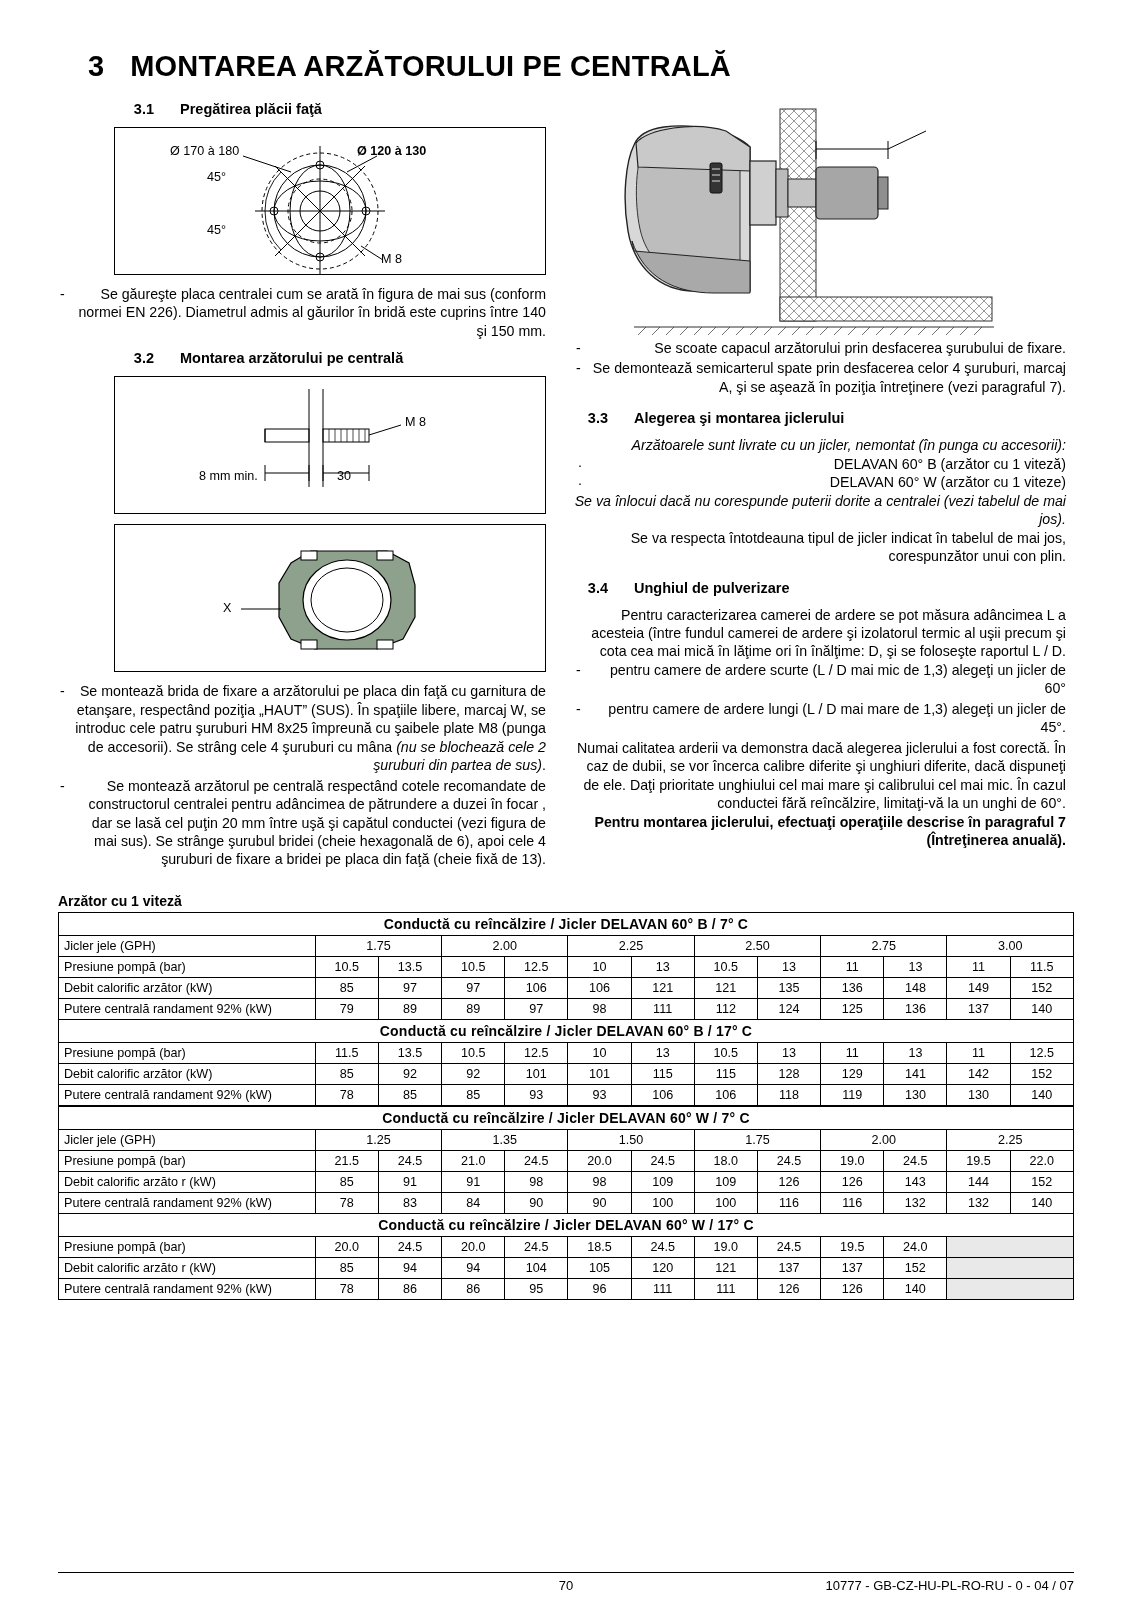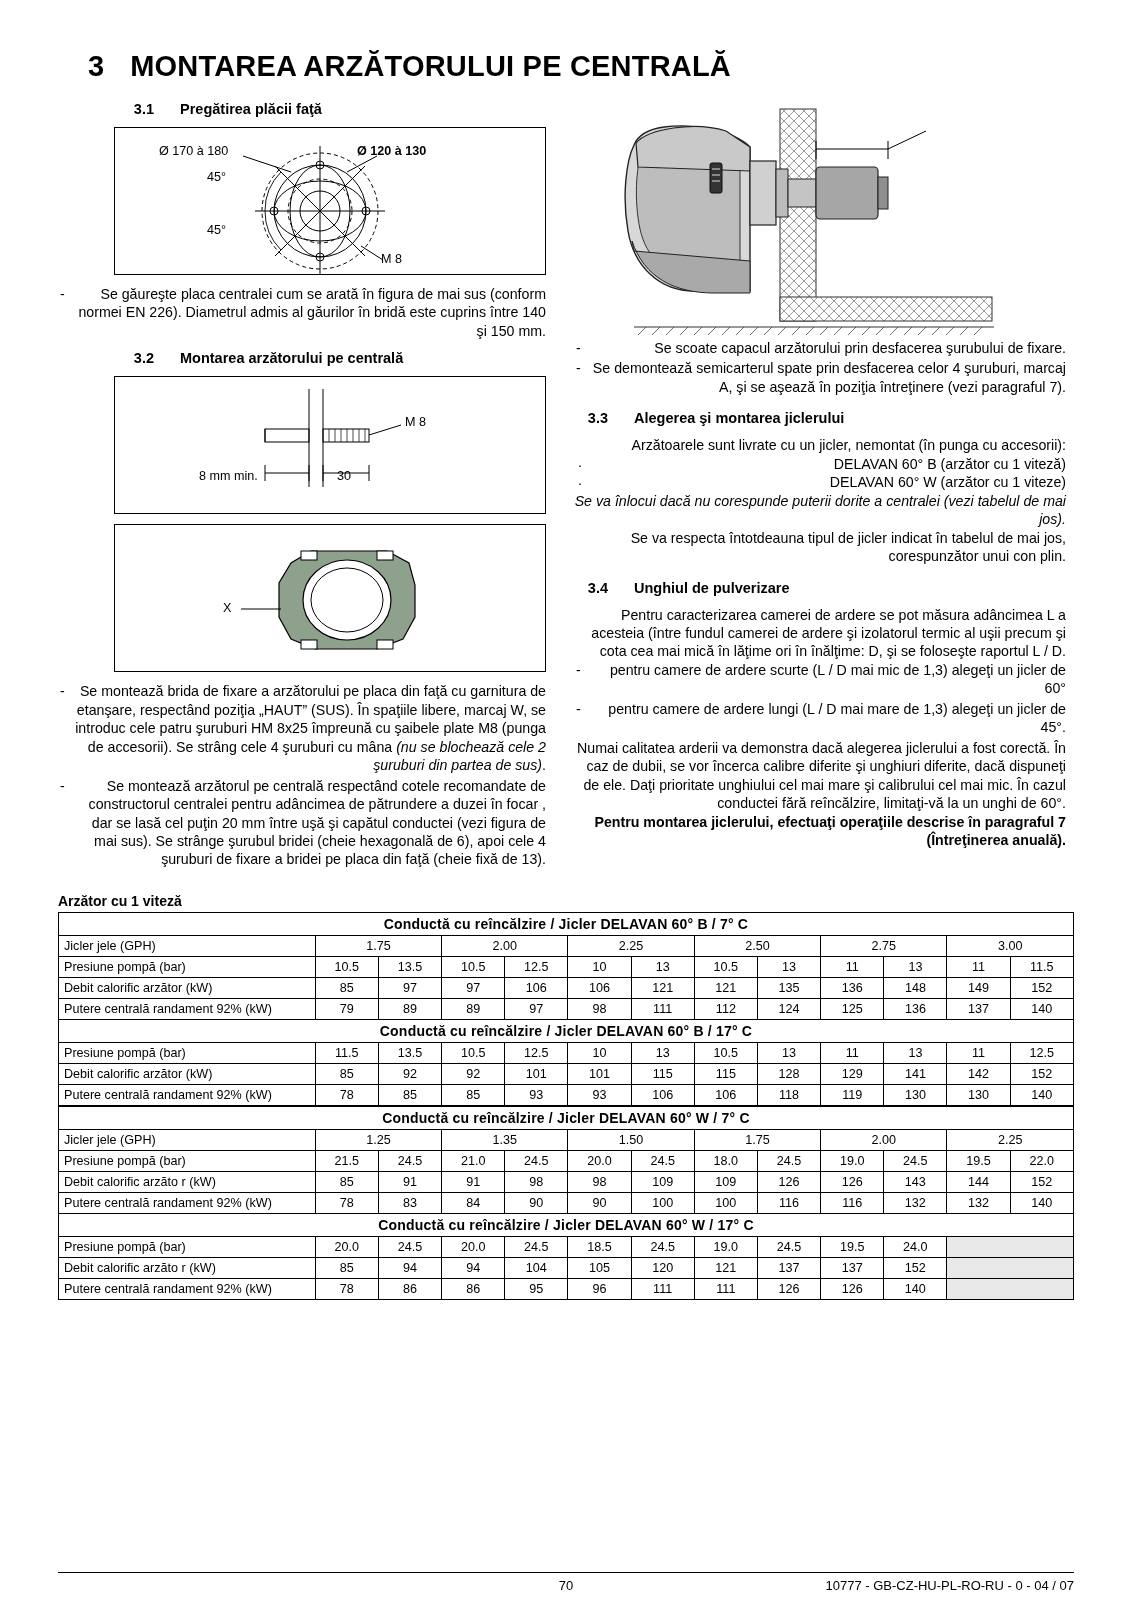--- a/index.html
+++ b/index.html
@@ -199,21 +199,21 @@
             <path d="M 150 83 A 55 55 0 0 0 166 122" stroke-width="0.9"></path>
 
             <line x1="246" y1="118" x2="268" y2="132"></line>
 
             <circle cx="205" cy="37" r="4"></circle>
             <circle cx="205" cy="129" r="4"></circle>
             <circle cx="159" cy="83" r="4"></circle>
             <circle cx="251" cy="83" r="4"></circle>
           </g>
         </svg>
-        <span class="lbl" style="left:44px; top:16px;">Ø 170 à 180</span>
+        <span class="lbl" style="left:55px; top:16px;">Ø 170 à 180</span>
         <span class="lbl" style="left:242px; top:16px;font-weight:bold;">Ø 120 à 130</span>
         <span class="lbl" style="left:92px; top:42px;">45°</span>
         <span class="lbl" style="left:92px; top:95px;">45°</span>
         <span class="lbl" style="left:266px; top:124px;">M 8</span>
       </div>
 
       <ul class="dash leftpad">
         <li class="body">Se găureşte placa centralei cum se arată în figura de mai sus (conform normei EN 226). Diametrul admis al găurilor în bridă este cuprins între 140 şi 150 mm.</li>
       </ul>
 
@@ -365,21 +365,21 @@
       <ul class="dash" style="margin-top:-24px;">
         <li class="body">Se scoate capacul arzătorului prin desfacerea şurubului de fixare.</li>
         <li class="body"> Se demontează semicarterul spate prin desfacerea celor 4 şuruburi, marcaj A, şi se aşează în poziţia întreţinere (vezi paragraful 7).</li>
       </ul>
 
       <h3 class="sub" style="margin-top:14px;">
         <span class="sn">3.3</span>
         <span>Alegerea şi montarea jiclerului</span>
       </h3>
 
-      <p class="para" style="margin-bottom:0;">Arzătoarele sunt livrate cu un jicler, nemontat (în punga cu accesorii):</p>
+      <p class="para" style="margin-bottom:0;font-style:italic;">Arzătoarele sunt livrate cu un jicler, nemontat (în punga cu accesorii):</p>
       <ul class="dot">
         <li>DELAVAN 60° B (arzător cu 1 viteză)</li>
         <li>DELAVAN 60° W (arzător cu 1 viteze)</li>
       </ul>
       <p class="para italic" style="margin-bottom:0;">Se va înlocui dacă nu corespunde puterii dorite a centralei (vezi tabelul de mai jos).</p>
       <p class="para">Se va respecta întotdeauna tipul de jicler indicat în tabelul de mai jos, corespunzător unui con plin.</p>
 
       <h3 class="sub" style="margin-top:14px;">
         <span class="sn">3.4</span>
         <span>Unghiul de pulverizare</span>

